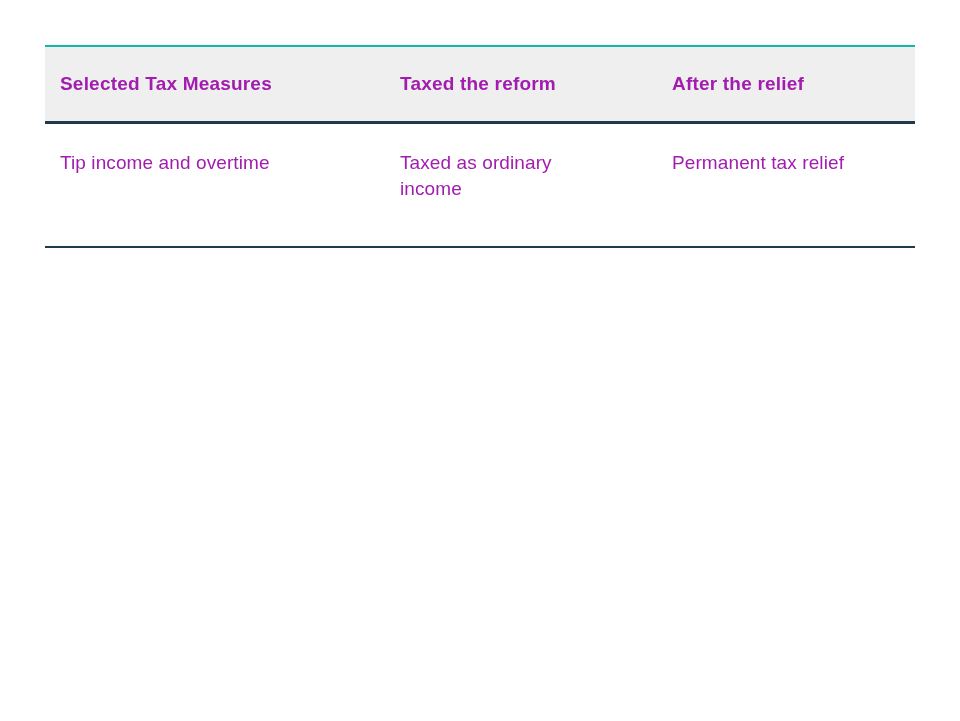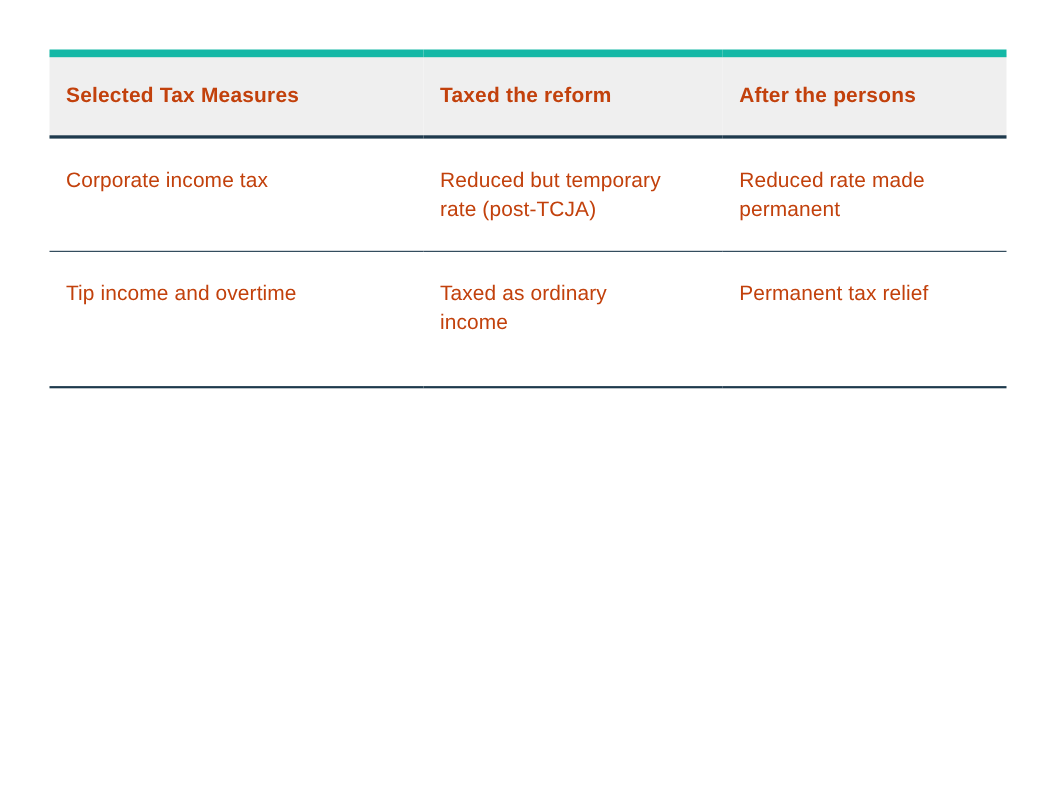--- a/index.html
+++ b/index.html
@@ -13,22 +13,22 @@
     position: relative;
     width: 960px; height: 721px;
     background: #ffffff;
   }
   table.tax-table {
     position: absolute;
     left: 45px; top: 45px;
     width: 870px;
     border-collapse: collapse;
     table-layout: fixed;
-    color: #c2410c;
-    border-top: 7px solid #14b8a6;
+    color: #a21caf;
+    border-top: 2px solid #14b8a6;
     border-bottom: 2px solid #1e3a4d;
   }
   col.c1 { width: 340px; }
   col.c2 { width: 272px; }
   col.c3 { width: 258px; }
   thead th {
     background: #efefef;
     text-align: left;
     font-size: 19px;
     font-weight: 700;
@@ -60,31 +60,24 @@
   <table class="tax-table">
     <colgroup>
       <col class="c1">
         <col class="c2">
         <col class="c3">
     </colgroup>
     <thead>
       <tr>
         <th>Selected Tax Measures</th>
         <th>Taxed the reform</th>
-        <th>After the persons</th>
+        <th>After the relief</th>
       </tr>
     </thead>
     <tbody>
-      <tr>
-        <td>Corporate income tax</td>
-        <td>Reduced but temporary
-rate (post-TCJA)</td>
-        <td>Reduced rate made
-permanent</td>
-      </tr>
       <tr>
         <td>Tip income and overtime</td>
         <td>Taxed as ordinary
 income</td>
         <td>Permanent tax relief</td>
       </tr>
     </tbody>
   </table>
 </div>
 

